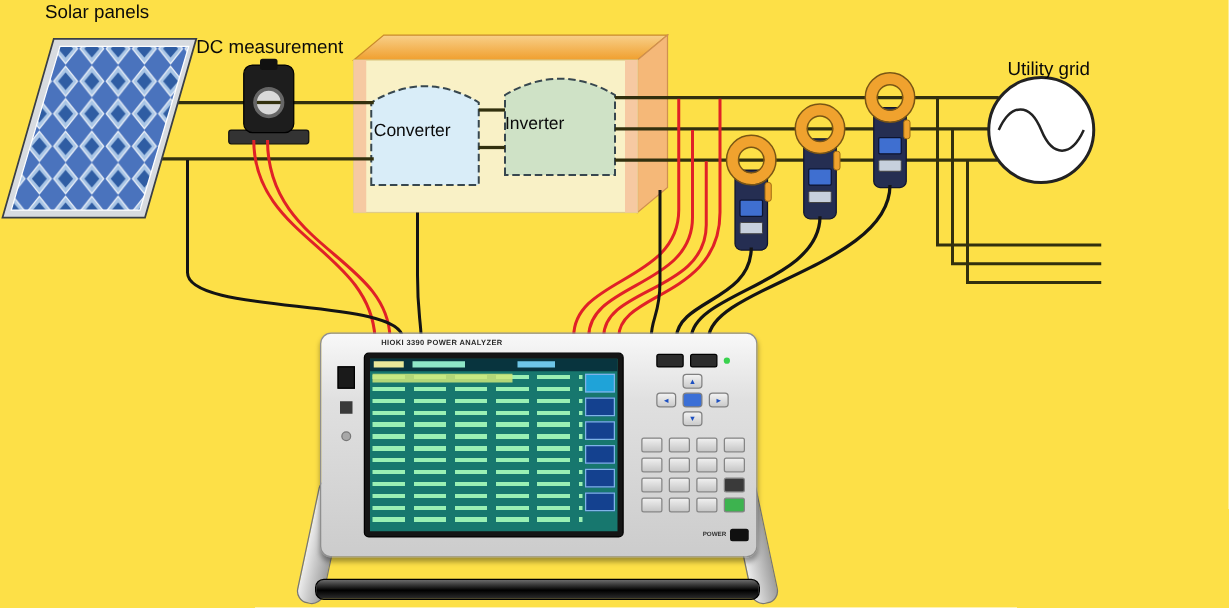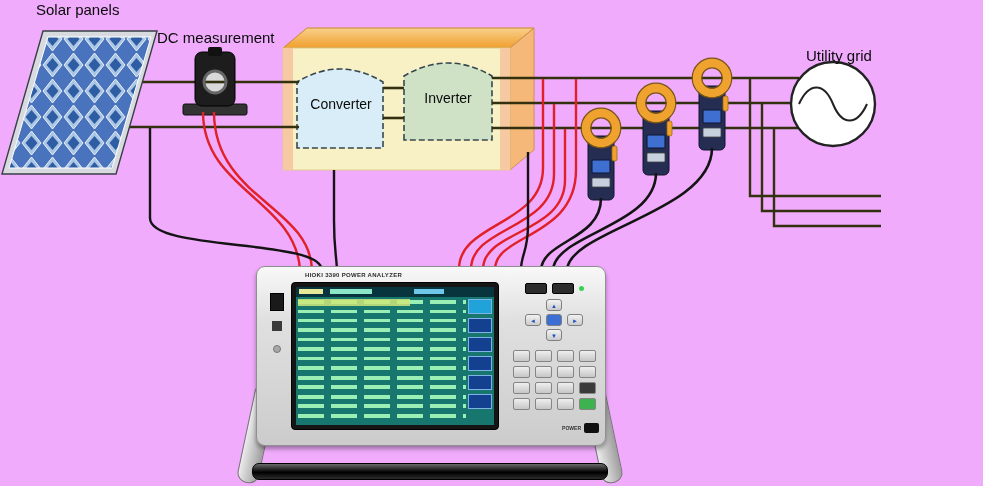--- a/index.html
+++ b/index.html
@@ -1,20 +1,20 @@
 <!DOCTYPE html>
 <html><head>
 <meta charset="utf-8">
 <style>
   html,body{margin:0;padding:0;background:#fff;}
-  .stage{position:relative;width:983px;height:486px;background:#f0abfc;overflow:hidden;
+  .stage{position:relative;width:983px;height:486px;background:#fde047;overflow:hidden;
          font-family:"Liberation Sans",sans-serif;}
   svg.wires{position:absolute;left:0;top:0;z-index:1;}
   .lbl{position:absolute;font-size:15px;color:#0a0a0a;white-space:nowrap;z-index:4;}
-  .lbl.inner{font-size:14px;text-align:center;}
+  .lbl.inner{font-size:14px;}
   
   .load-box{position:absolute;left:881px;top:176px;width:96px;height:66px;background:#cde9f7;
             border:1.5px solid #3c3c3c;display:flex;align-items:center;justify-content:center;
             font-size:15px;color:#0a0a0a;z-index:3;}
   
   .analyzer{position:absolute;left:248px;top:266px;width:364px;height:214px;z-index:5;}
   .arm{position:absolute;width:20px;height:100px;background:linear-gradient(90deg,#ececec,#9e9e9e);
        border:1px solid #777;border-radius:10px;z-index:1;}
   .arm-l{left:-2px;top:116px;transform:rotate(12deg);}
   .arm-r{right:-2px;top:116px;transform:rotate(-12deg);}

